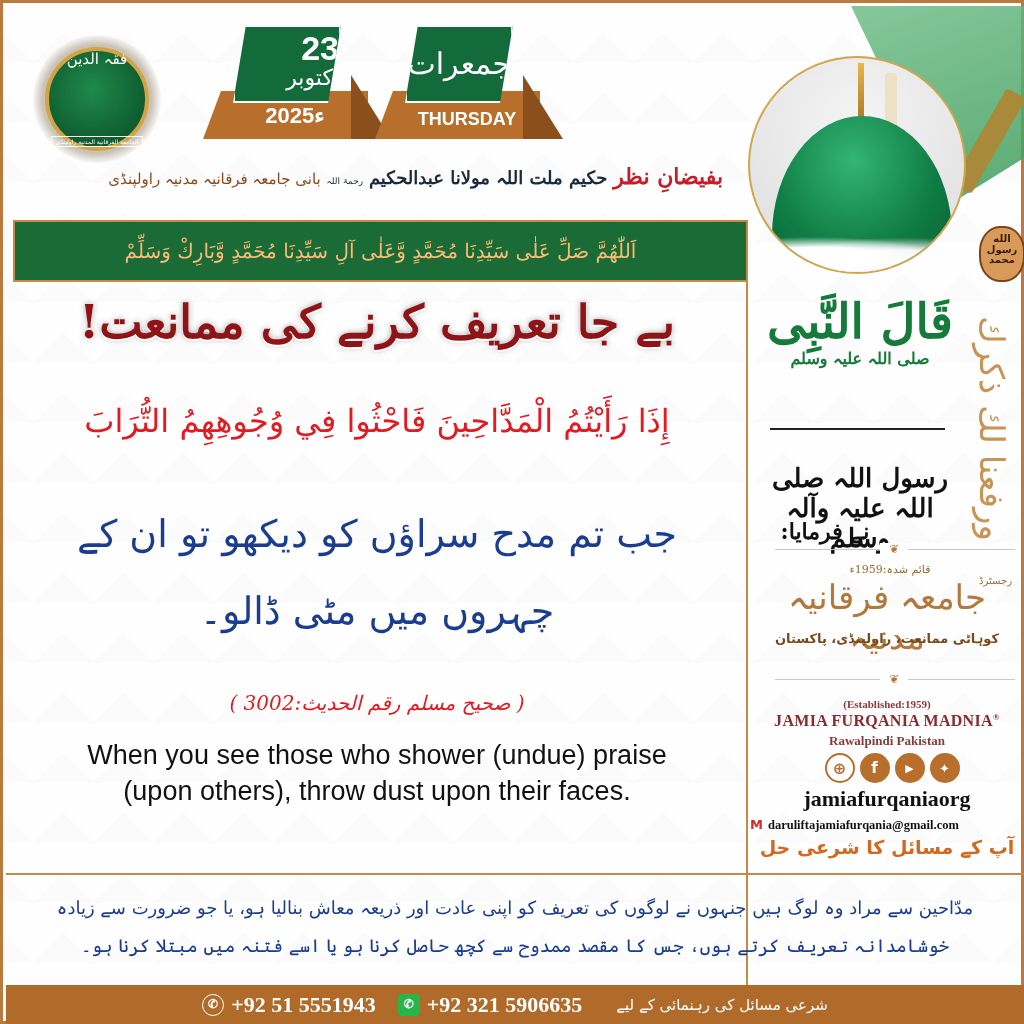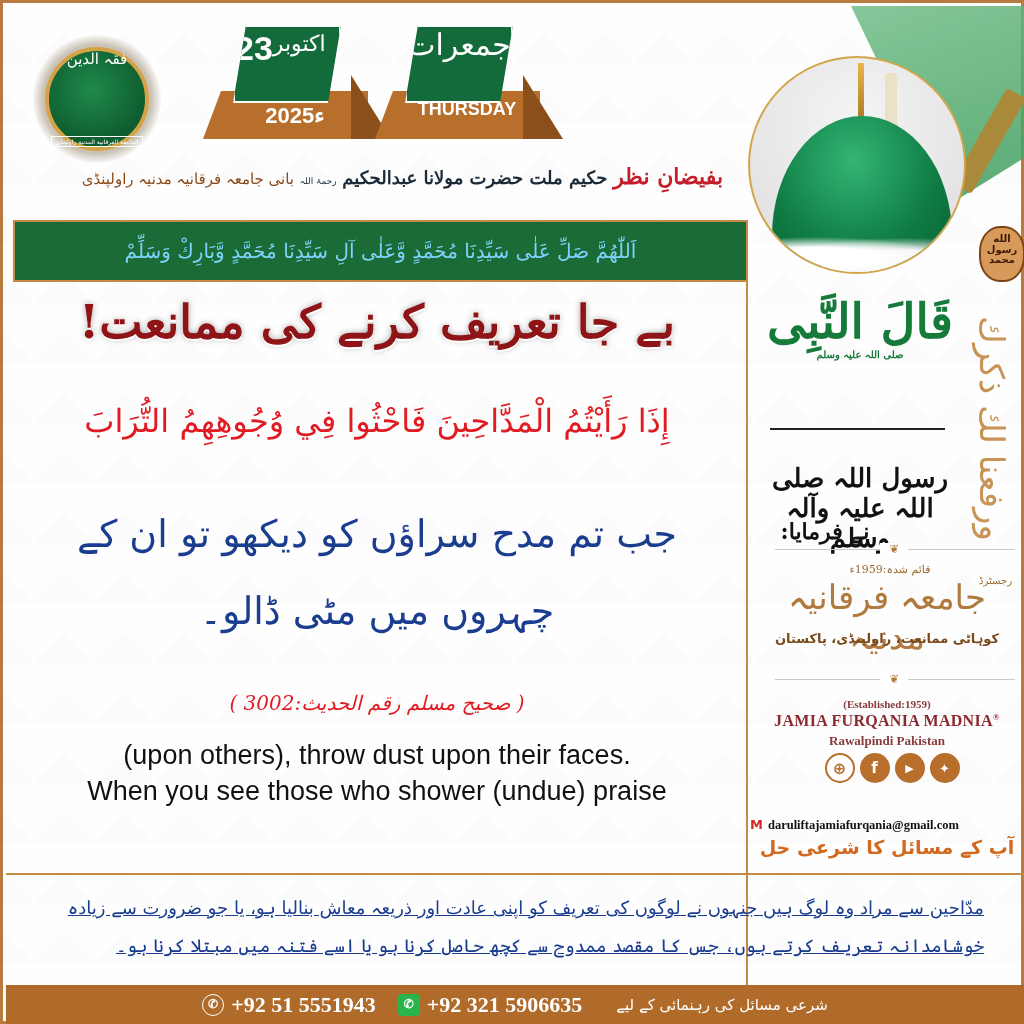--- a/index.html
+++ b/index.html
@@ -40,44 +40,44 @@
   .date-card .ribbon-fold {
     position: absolute; right: -18px; top: 50px; width: 40px; height: 64px;
     background: #8b4f1c;
     clip-path: polygon(0 0, 100% 100%, 0 100%);
   }
   .date-card .tag {
     position: absolute; left: 30px; top: 0; width: 108px; height: 108px;
     background: #136a3b;
     clip-path: polygon(12% 0, 100% 0, 88% 100%, 0 100%);
     border: 2px solid #fff;
-    display: flex; flex-direction: row; align-items: flex-start; justify-content: center;
+    display: flex; flex-direction: column; align-items: flex-end; justify-content: center;
     color: #fff;
   }
   .date-card .num { font-family: "Liberation Sans", sans-serif; font-weight: bold; font-size: 34px; line-height: 1; }
   .date-card .urdu { font-family: "DejaVu Serif", serif; font-size: 22px; line-height: 1.2; direction: rtl; }
   .date-card .urdu.big { font-size: 30px; }
   .date-card .foot {
     position: absolute; left: 22px; top: 78px; width: 140px; text-align: center;
     color: #fff; font-family: "Liberation Sans", sans-serif; font-weight: bold; font-size: 22px;
   }
-  .date-card .foot.small { font-size: 18px; top: 74px; }
+  .date-card .foot.small { font-size: 18px; top: 84px; }
 
   .dedication {
     position: absolute; left: 150px; top: 160px; width: 570px; text-align: center;
     direction: rtl; font-family: "DejaVu Serif", serif; font-size: 18px; white-space: nowrap;
   }
   .ded-red { color: #c41e2a; font-weight: bold; font-size: 22px; }
   .ded-dark { color: #1c2b3a; font-weight: bold; }
   .ded-brown { color: #8b4a1c; font-size: 15px; }
 
   .darood {
     position: absolute; left: 10px; top: 217px; width: 735px; height: 62px;
     background: #1a6b35; border: 2px solid #c58a45;
-    color: #7dd3fc; direction: rtl; text-align: center;
+    color: #fdba74; direction: rtl; text-align: center;
     font-family: "DejaVu Serif", serif; font-size: 20px; line-height: 58px; white-space: nowrap;
   }
 
   
   .dome-wrap { position: absolute; left: 740px; top: 3px; width: 281px; height: 277px; overflow: hidden; }
   .dome-bg {
     position: absolute; left: 60px; top: 0; width: 240px; height: 200px;
     background: linear-gradient(160deg, #74c08a, #3b9a5a);
     clip-path: polygon(20% 0, 100% 0, 100% 70%, 60% 100%);
     opacity: 0.85;
@@ -140,21 +140,21 @@
     position: absolute; left: 0; top: 470px; width: 742px; text-align: center;
     font-family: "Liberation Sans", sans-serif; font-size: 27px; line-height: 36px; color: #111;
   }
 
   
   .right-col { position: absolute; left: 747px; top: 280px; width: 274px; height: 590px; }
   .qal-nabi {
     position: absolute; left: 10px; top: 10px; width: 200px; text-align: center;
     font-family: "DejaVu Serif", serif; font-size: 48px; font-weight: bold; color: #157a3a; direction: rtl;
   }
-  .qal-honor { font-size: 10px; vertical-align: top; text-align: center; }
+  .qal-honor { font-size: 16px; vertical-align: top; text-align: center; }
   .rule { position: absolute; left: 20px; width: 175px; height: 2px; background: #222; }
   .rasool-text {
     position: absolute; left: 5px; top: 180px; width: 210px; text-align: center;
     font-family: "DejaVu Serif", serif; font-size: 26px; font-weight: bold; color: #111; direction: rtl;
   }
   .farmaya {
     position: absolute; left: 5px; top: 228px; width: 140px; text-align: center;
     font-family: "DejaVu Serif", serif; font-size: 22px; font-weight: bold; color: #111; direction: rtl; margin-top: 7px;
   }
   .vertical-calli {
@@ -219,22 +219,22 @@
   .email .m { color: #d32b2b; font-family: "DejaVu Sans", sans-serif; font-size: 13px; margin-right: 5px; }
   .masail {
     position: absolute; left: 0; top: 553px; width: 274px; text-align: center;
     font-family: "DejaVu Sans", sans-serif; font-weight: bold; font-size: 19px; color: #d2691e; direction: rtl;
   }
 
   
   .explanation {
     position: absolute; left: 3px; top: 870px; width: 1018px; height: 84px;
     border-top: 2px solid #c58a45;
-    padding: 14px 40px 0 40px; direction: rtl; text-align: right;
-    font-family: "DejaVu Serif", serif; font-size: 18px; line-height: 38px; color: #1a3d8f; text-decoration: underline;
+    padding: 14px 40px 0 40px; direction: rtl; text-align: center;
+    font-family: "DejaVu Serif", serif; font-size: 18px; line-height: 38px; color: #1a3d8f;
   }
   .explanation p { white-space: nowrap; overflow: hidden; }
 
   .footer {
     position: absolute; left: 3px; top: 982px; width: 1018px; height: 39px;
     background: #b06a2a; color: #fff;
     display: flex; align-items: center; justify-content: center; gap: 22px; direction: ltr;
   }
   .footer .ph-item { display: flex; align-items: center; gap: 7px; font-family: "Liberation Serif", serif; font-weight: bold; font-size: 22px; }
   .phone-ic {
@@ -275,21 +275,21 @@
     <div class="tag" style="height:78px;">
       <div class="urdu big">جمعرات</div>
     </div>
     <div class="foot small">THURSDAY</div>
   </div>
 
 
   <div class="dedication">
     <span class="ded-red">بفیضانِ نظر</span>
     <span> </span>
-    <span class="ded-dark">حکیم ملت حضرت مولانا عبدالحکیم</span>
+    <span class="ded-dark">حکیم ملت اللہ مولانا عبدالحکیم</span>
     <span style="font-size:9px;color:#1c2b3a;">رحمۃ اللہ</span>
     <span> </span>
     <span class="ded-brown">بانی جامعہ فرقانیہ مدنیہ راولپنڈی</span>
   </div>
 
   <div class="darood">اَللّٰهُمَّ صَلِّ عَلٰى سَيِّدِنَا مُحَمَّدٍ وَّعَلٰى آلِ سَيِّدِنَا مُحَمَّدٍ وَّبَارِكْ وَسَلِّمْ</div>
 
   <div class="dome-wrap">
     <div class="dome-bg"></div>
     <div class="gold-bar"></div>
@@ -306,22 +306,22 @@
     </div>
   </div>
 
   <div class="main-box">
     <div class="title-red">بے جا تعریف کرنے کی ممانعت!</div>
     <div class="arabic-red">إِذَا رَأَيْتُمُ الْمَدَّاحِينَ فَاحْثُوا فِي وُجُوهِهِمُ التُّرَابَ</div>
     <div class="urdu-blue l1">جب تم مدح سراؤں کو دیکھو تو ان کے</div>
     <div class="urdu-blue l2">چہروں میں مٹی ڈالو۔</div>
     <div class="reference">( صحیح مسلم رقم الحدیث:3002 )</div>
     <div class="english">
+      <div>When you see those who shower (undue) praise</div>
       <div>(upon others), throw dust upon their faces.</div>
-      <div>When you see those who shower (undue) praise</div>
     </div>
   </div>
 
   <div class="right-col">
     <div class="qal-nabi">
       <span>قَالَ النَّبِی</span>
       <span class="qal-honor">صلی اللہ علیہ وسلم</span>
     </div>
     <div class="rule" style="top:145px;"></div>
     <div class="rasool-text">رسول اللہ صلی اللہ علیہ وآلہ وسلم</div>
@@ -344,20 +344,21 @@
       <span>JAMIA FURQANIA MADNIA</span><sup>®</sup>
     </div>
     <div class="city-en">Rawalpindi Pakistan</div>
 
     <div class="socials">
       <div class="soc web">⊕</div>
       <div class="soc">f</div>
       <div class="soc" style="font-size:11px;">▶</div>
       <div class="soc" style="font-size:13px;">✦</div>
     </div>
+    <div class="site">jamiafurqaniaorg</div>
     <div class="email">
       <span class="m">M</span><span>daruliftajamiafurqania@gmail.com</span>
     </div>
     <div class="masail">آپ کے مسائل کا شرعی حل</div>
   </div>
 
   <div class="explanation">
     <p>مدّاحین سے مراد وہ لوگ ہیں جنہوں نے لوگوں کی تعریف کو اپنی عادت اور ذریعہ معاش بنالیا ہو، یا جو ضرورت سے زیادہ</p>
     <p>خوشامدانہ تعریف کرتے ہوں، جس کا مقصد ممدوح سے کچھ حاصل کرنا ہو یا اسے فتنہ میں مبتلا کرنا ہو۔</p>
   </div>

